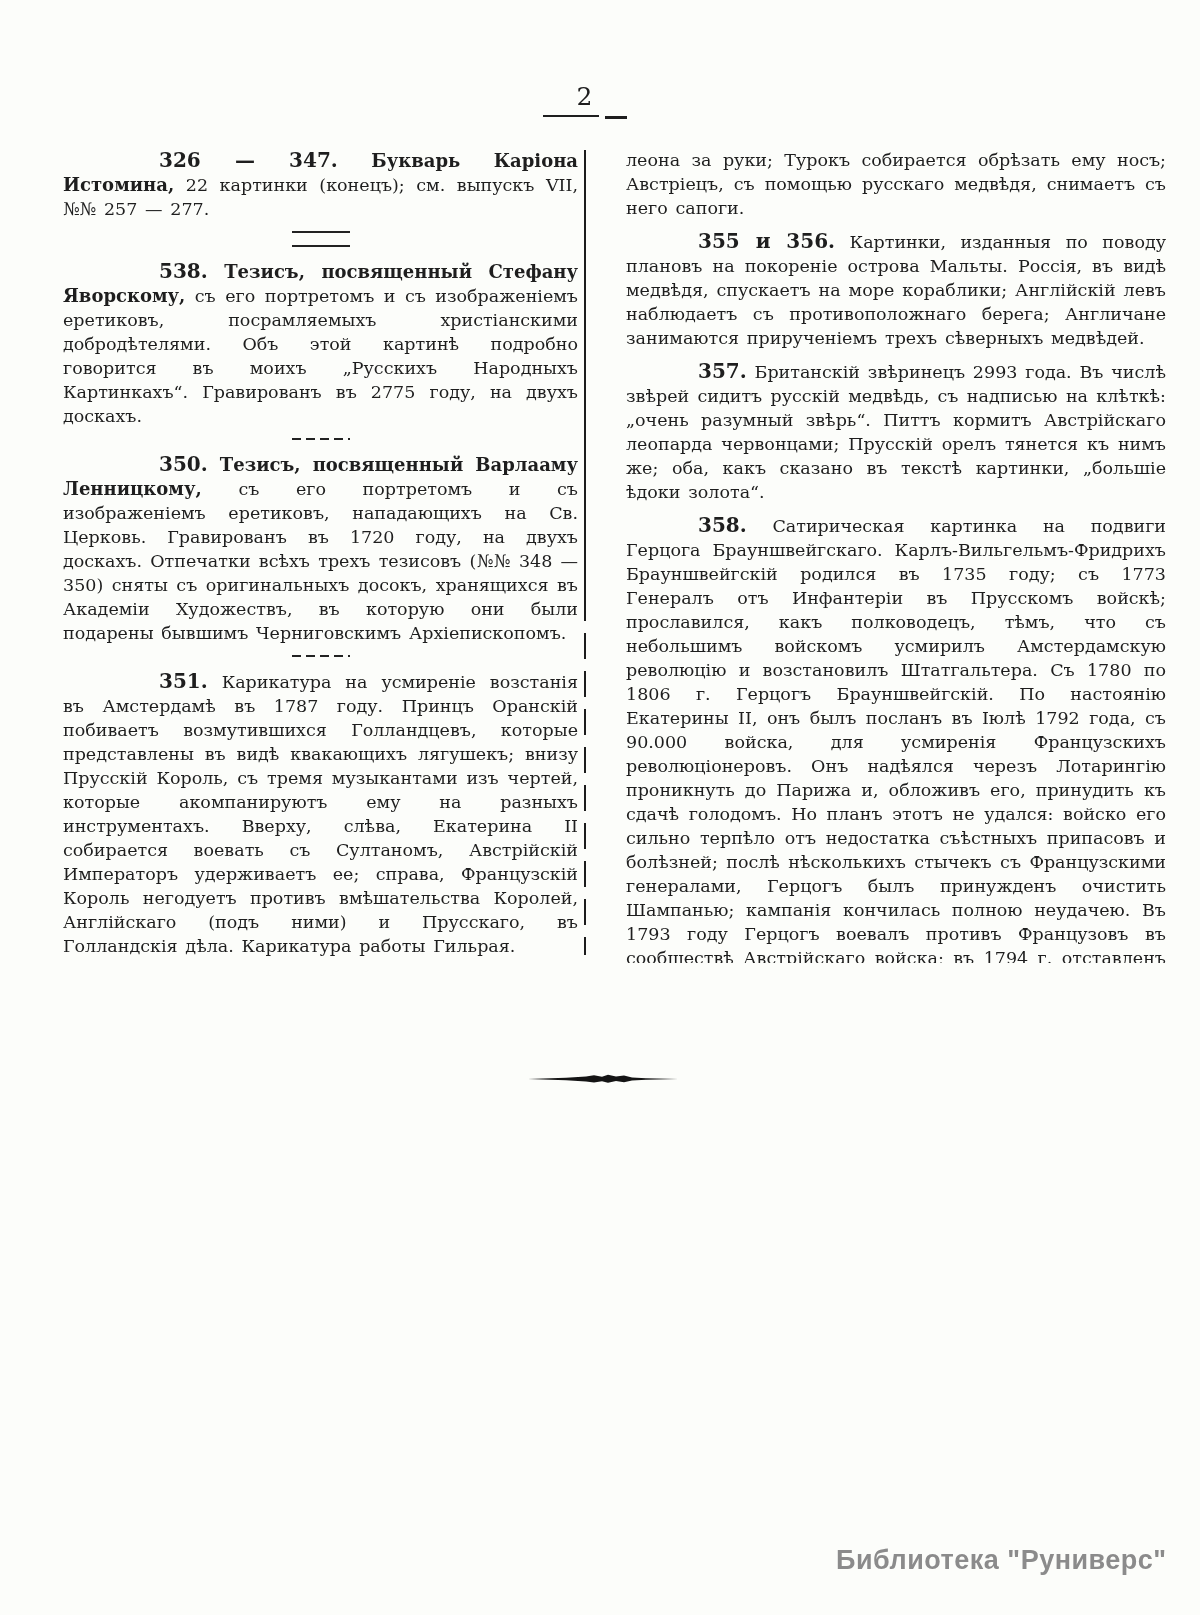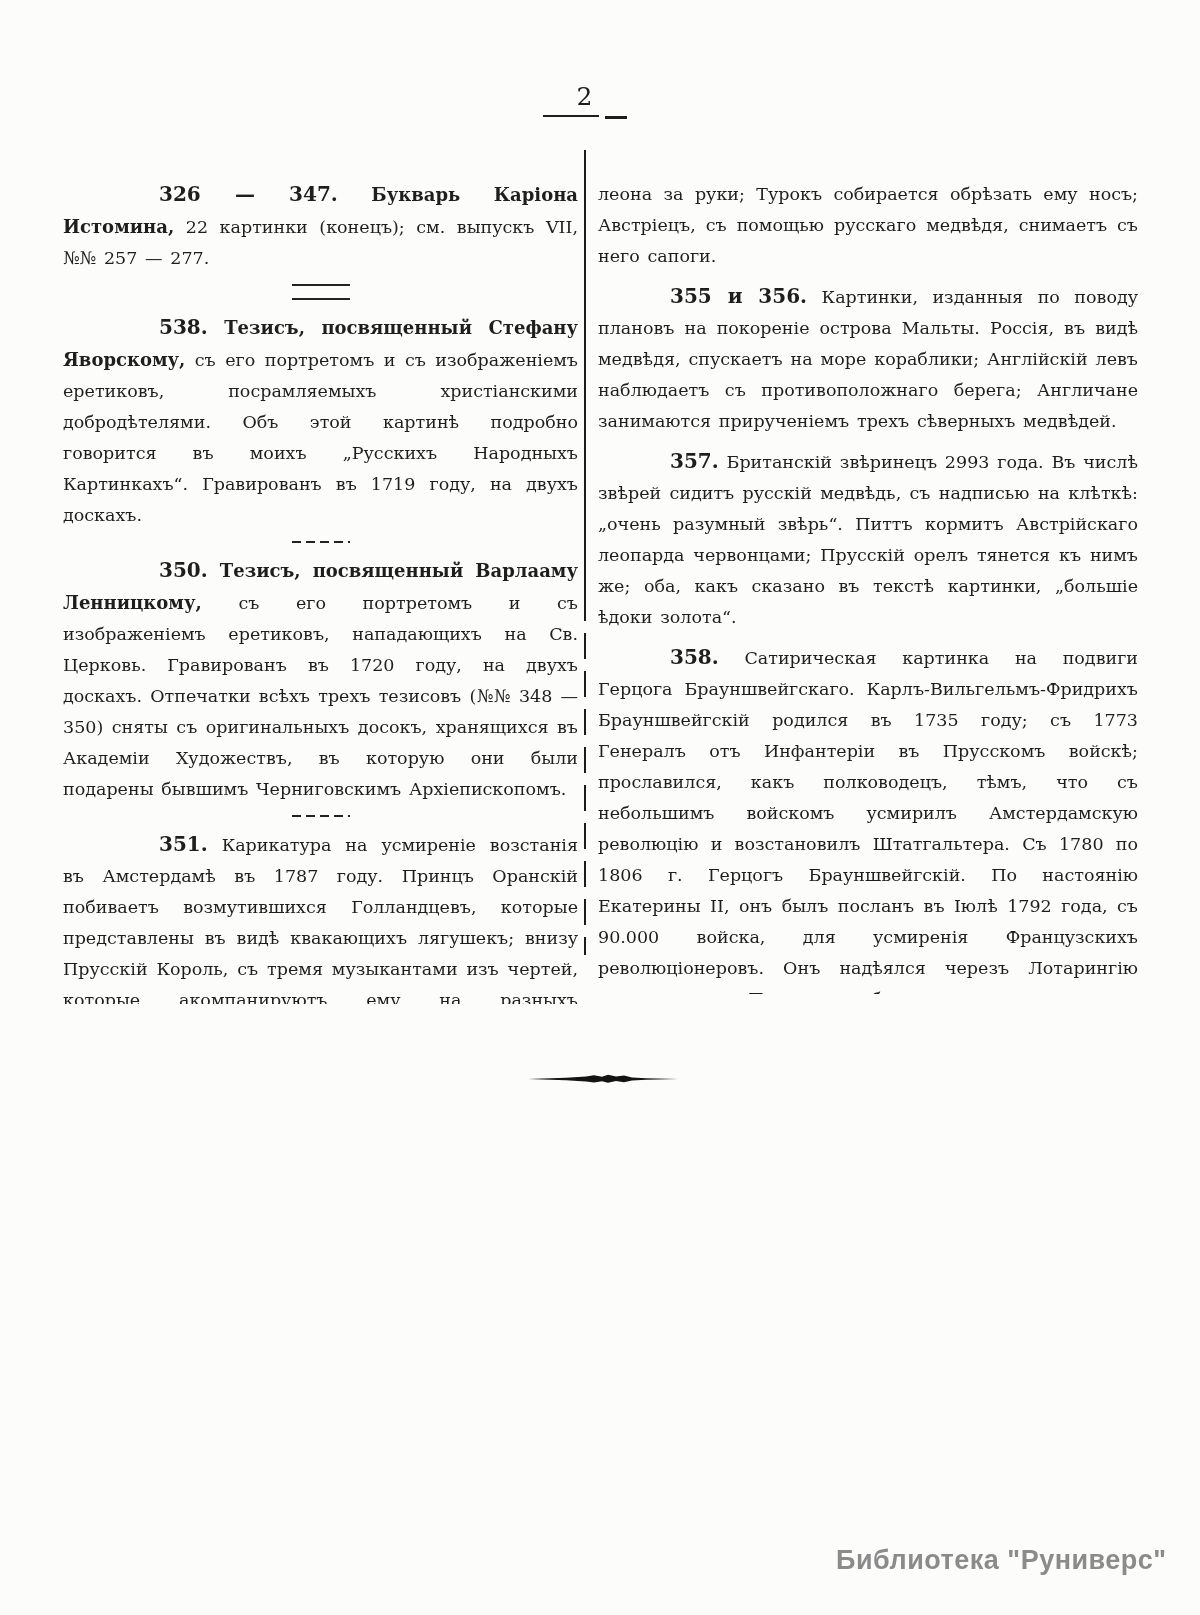--- a/index.html
+++ b/index.html
@@ -13,23 +13,23 @@
     overflow:hidden;
   }
   
   .page-header{position:absolute;top:84px;left:0;width:1170px;text-align:center;}
   .page-number{font-size:25px;line-height:1;letter-spacing:1px;}
   .page-number-rule{margin-top:4px;height:8px;}
   .page-number-rule .d1{display:inline-block;width:56px;height:2px;background:#1e1e1e;vertical-align:top;margin-top:2px;}
   .page-number-rule .d2{display:inline-block;width:22px;height:3px;background:#1e1e1e;vertical-align:top;margin-top:3px;margin-left:6px;}
   
   .columns{position:absolute;top:148px;left:0;width:1200px;}
-  .col{position:absolute;top:0;text-align:justify;font-size:17.5px;line-height:31px;word-spacing:2.2px;margin-top:31px;}
+  .col{position:absolute;top:0;text-align:justify;font-size:17.5px;line-height:24px;word-spacing:2.2px;}
   .col-left{left:63px;width:515px;height:825px;overflow:hidden;}
-  .col-right{left:598px;width:540px;height:815px;overflow:hidden;}
+  .col-right{left:626px;width:540px;height:815px;overflow:hidden;}
   .col-left p.entry{text-indent:96px;margin:0 0 9px 0;}
   .col-right p.entry{text-indent:72px;margin:0 0 9px 0;}
   .col-right p.continuation{text-indent:0;margin:0 0 9px 0;}
   p .num{font-weight:700;font-size:20px;font-family:"DejaVu Serif","Liberation Serif",serif;}
   p .title{font-weight:700;font-size:18px;}
   
   .rule{width:58px;margin:10px auto 12px auto;height:2px;}
   .rule.solid{background:#222;}
   .rule.dashed{background:repeating-linear-gradient(90deg,#222 0 9px,transparent 9px 14px);}
   
@@ -64,21 +64,21 @@
 
     <section class="col col-left">
 
       <p class="entry"><b class="num">326 — 347.</b><b class="title"> Букварь Каріона Истомина,</b><span class="txt"> 22 картинки (конецъ); см. выпускъ VII, №№ 257 — 277.</span></p>
 
       <div class="rule solid"></div>
 
 
       <div class="rule solid"></div>
 
-      <p class="entry"><b class="num">538.</b><b class="title"> Тезисъ, посвященный Стефану Яворскому,</b><span class="txt"> съ его портретомъ и съ изображеніемъ еретиковъ, посрамляемыхъ христіанскими добродѣтелями. Объ этой картинѣ подробно говорится въ моихъ „Русскихъ Народныхъ Картинкахъ“. Гравированъ въ 1719 году, на двухъ доскахъ.</span></p>
+      <p class="entry"><b class="num">538.</b><b class="title"> Тезисъ, посвященный Стефану Яворскому,</b><span class="txt"> съ его портретомъ и съ изображеніемъ еретиковъ, посрамляемыхъ христіанскими добродѣтелями. Объ этой картинѣ подробно говорится въ моихъ „Русскихъ Народныхъ Картинкахъ“. Гравированъ въ 2775 году, на двухъ доскахъ.</span></p>
 
       <div class="rule dashed"></div>
 
       <p class="entry"><b class="num">350.</b><b class="title"> Тезисъ, посвященный Варлааму Ленницкому,</b><span class="txt"> съ его портретомъ и съ изображеніемъ еретиковъ, нападающихъ на Св. Церковь. Гравированъ въ 1720 году, на двухъ доскахъ. Отпечатки всѣхъ трехъ тезисовъ (№№ 348 — 350) сняты съ оригинальныхъ досокъ, хранящихся въ Академіи Художествъ, въ которую они были подарены бывшимъ Черниговскимъ Архіепископомъ.</span></p>
 
       <div class="rule dashed"></div>
 
       <p class="entry"><b class="num">351.</b><span class="txt"> Карикатура на усмиреніе возстанія въ Амстердамѣ въ 1787 году. Принцъ Оранскій побиваетъ возмутившихся Голландцевъ, которые представлены въ видѣ квакающихъ лягушекъ; внизу Прусскій Король, съ тремя музыкантами изъ чертей, которые акомпанируютъ ему на разныхъ инструментахъ. Вверху, слѣва, Екатерина II собирается воевать съ Султаномъ, Австрійскій Императоръ удерживаетъ ее; справа, Французскій Король негодуетъ противъ вмѣшательства Королей, Англійскаго (подъ ними) и Прусскаго, въ Голландскія дѣла. Карикатура работы Гильрая.</span></p>
 
     </section>

